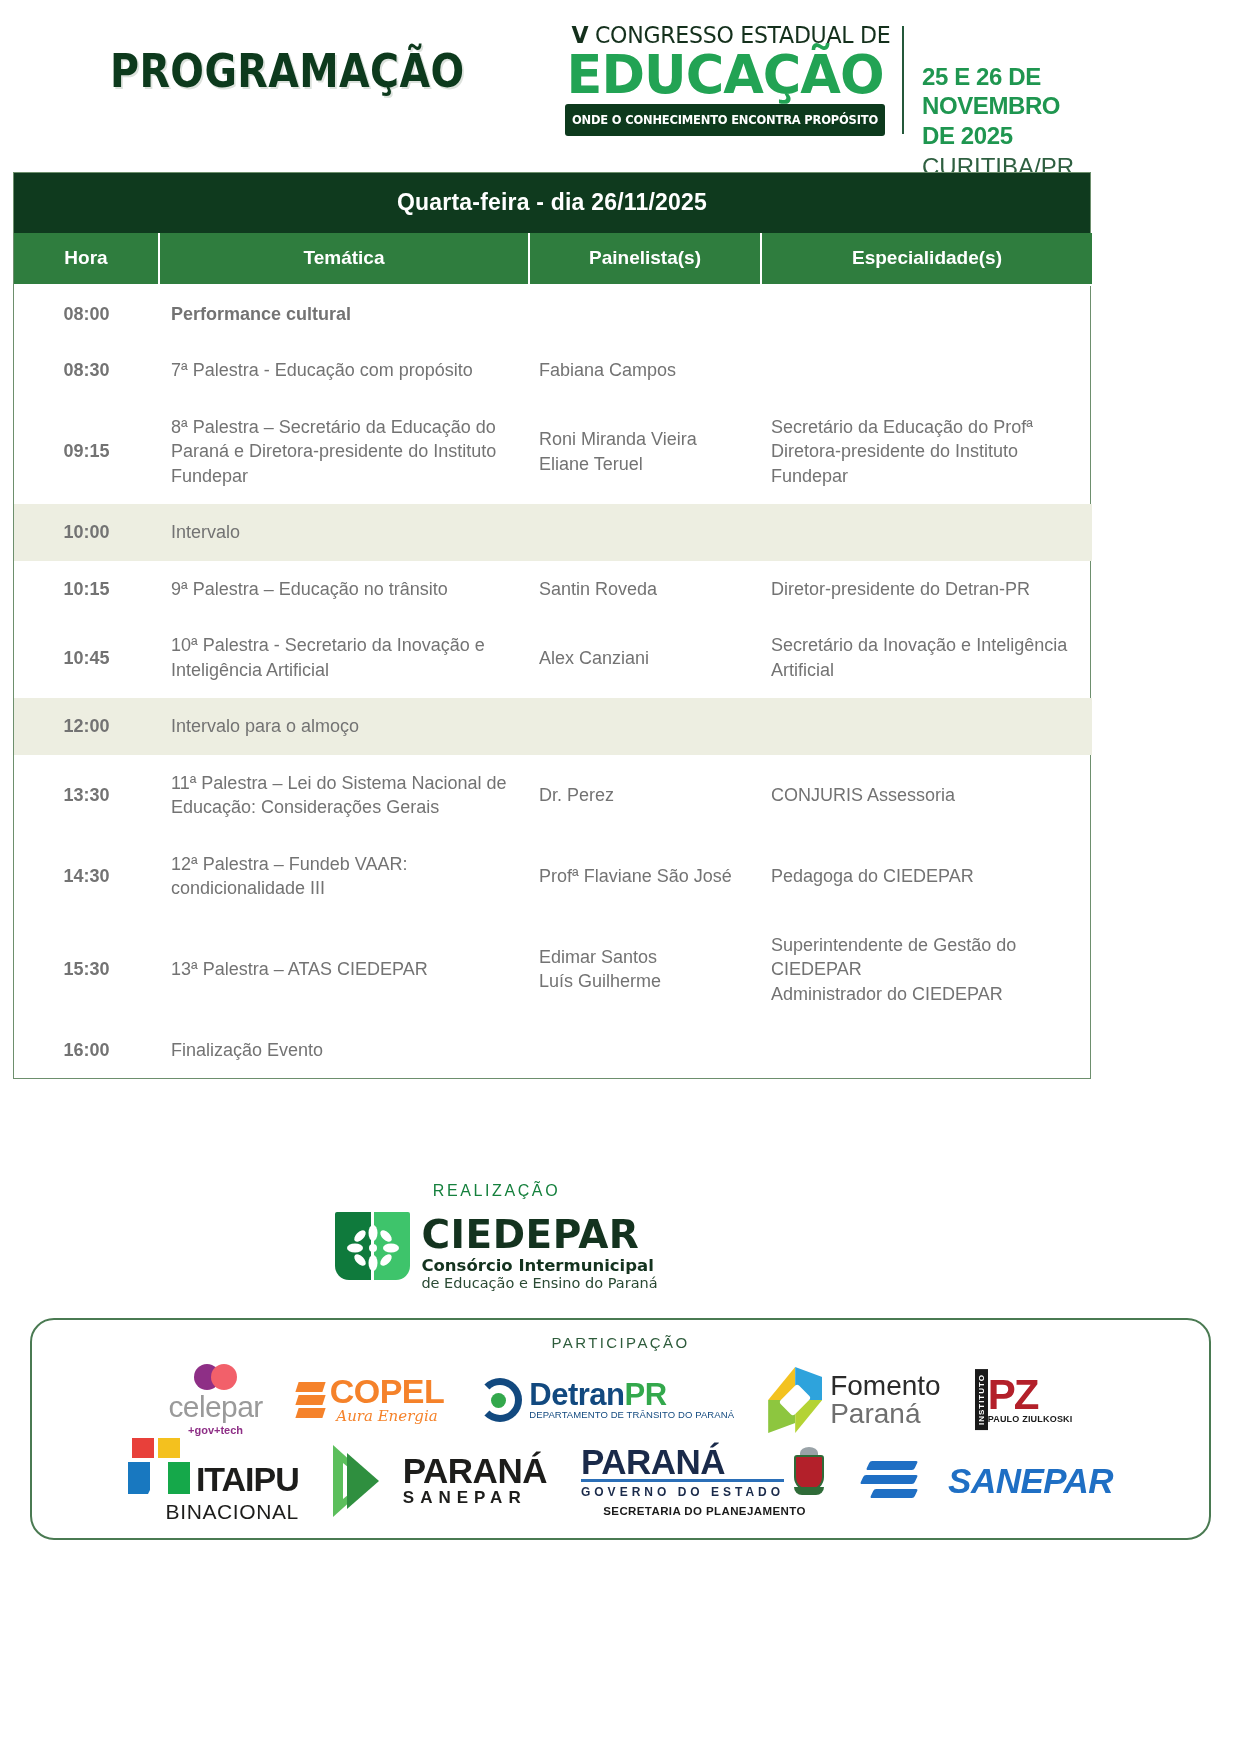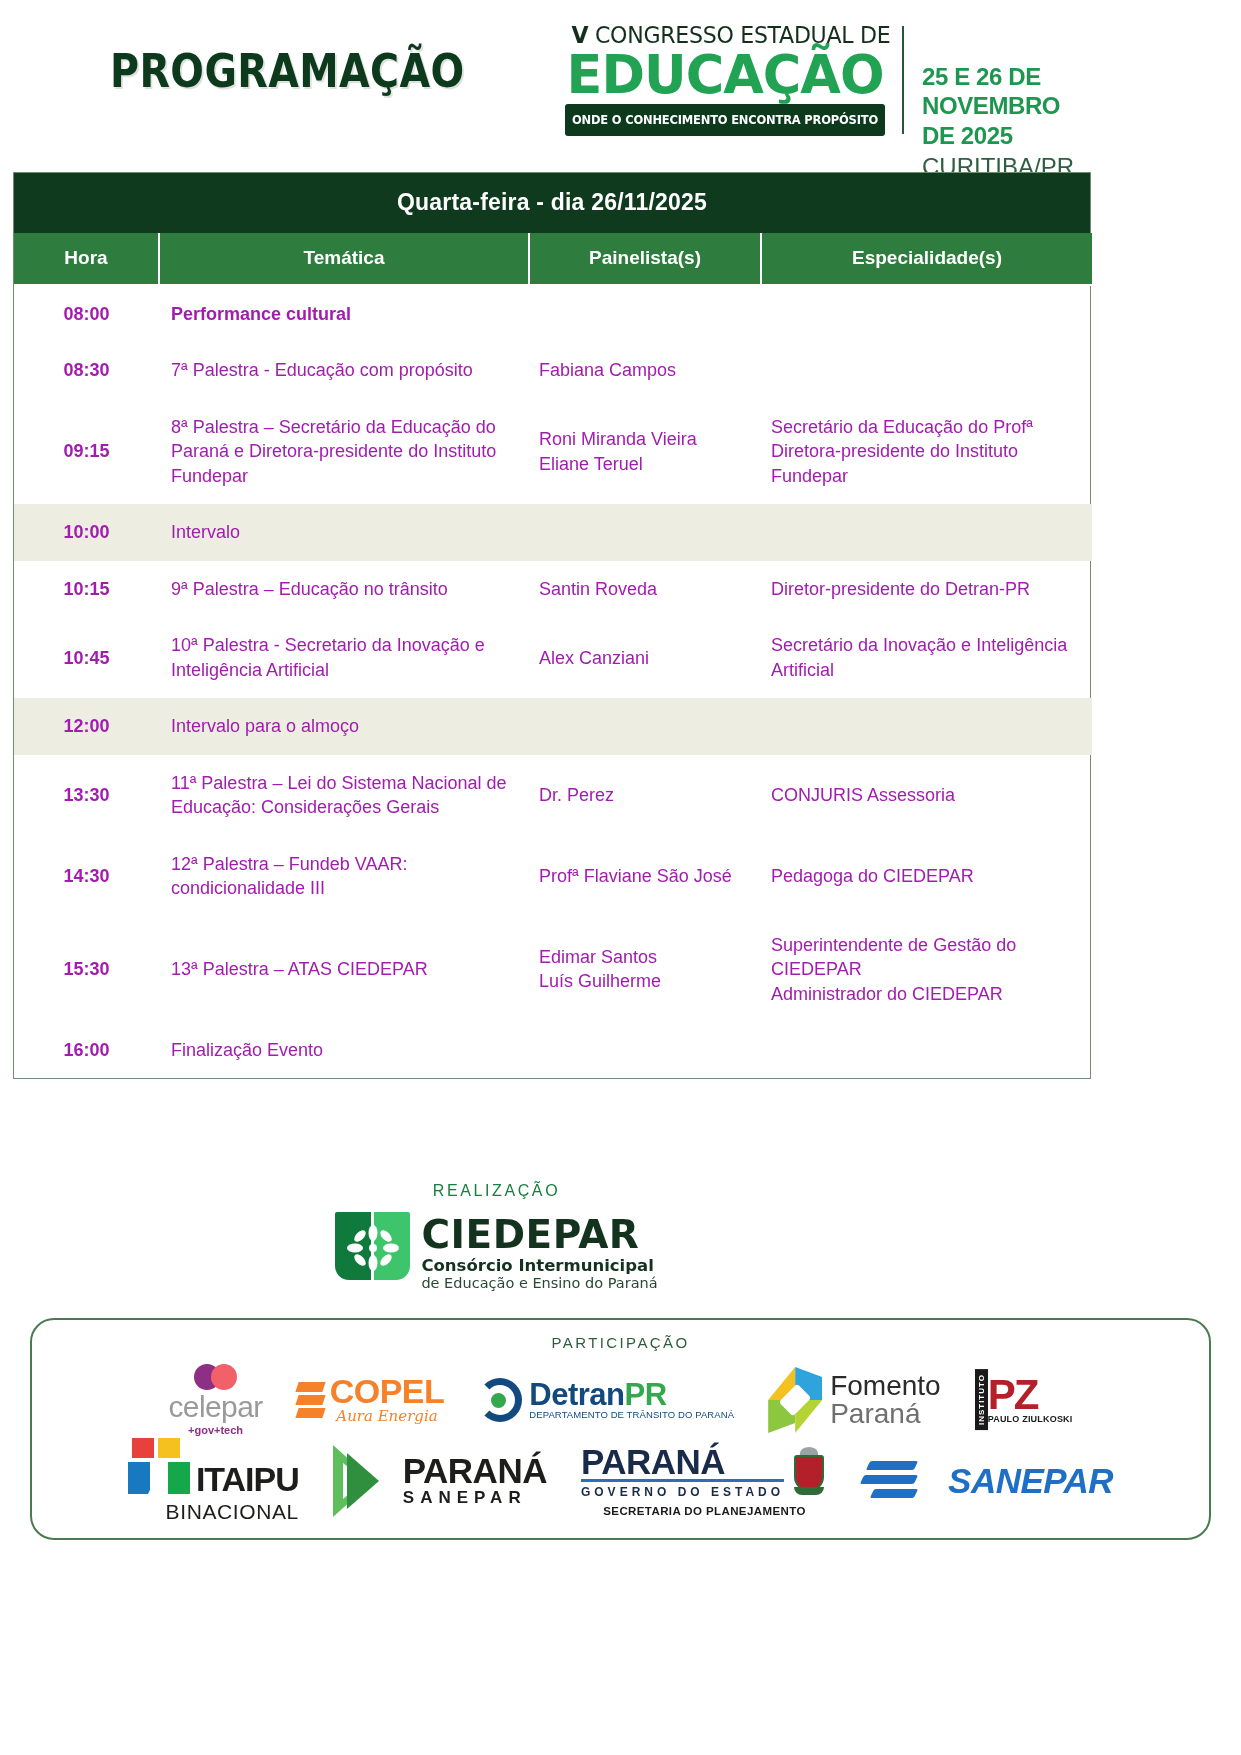--- a/index.html
+++ b/index.html
@@ -140,21 +140,21 @@
   }
   table.sched thead th:last-child { border-right: none; }
   col.c-hora  { width: 145px; }
   col.c-tema  { width: 370px; }
   col.c-pain  { width: 232px; }
   col.c-espec { width: 331px; }
 
   table.sched tbody td {
     font-size: 18px;
     line-height: 1.36;
-    color: #a21caf;
+    color: #737373;
     vertical-align: middle;
     padding: 16px 10px;
   }
   table.sched tbody td.hora {
     font-weight: 700;
     text-align: center;
     font-size: 18px;
     white-space: nowrap;
   }
   table.sched tbody td.tema   { padding-left: 12px; }

